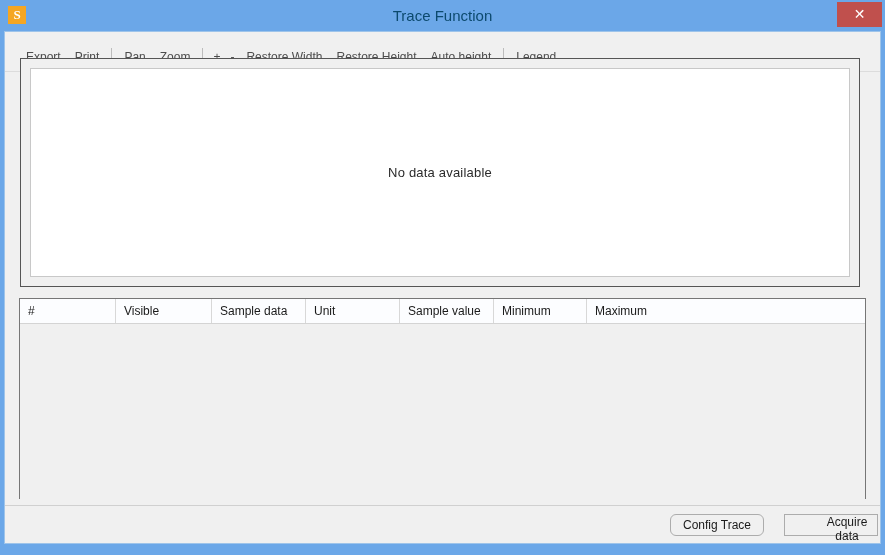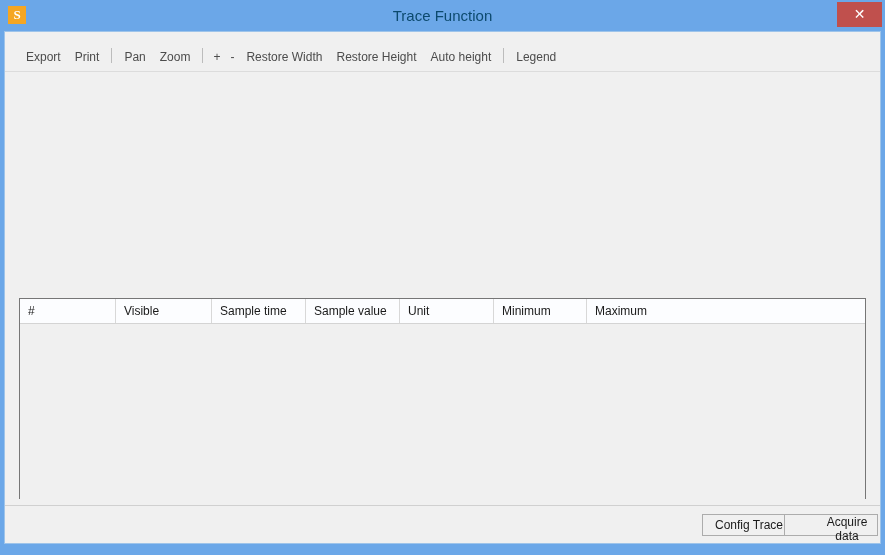--- a/index.html
+++ b/index.html
@@ -190,21 +190,21 @@
     top: 8px;
     height: 22px;
     background: #f0f0f0;
     border: 1px solid #acacac;
     font-size: 12px;
     color: #1a1a1a;
     font-family: "Liberation Sans", sans-serif;
     cursor: pointer;
     padding: 0;
   }
-  #btn-config { right: 84px; width: 94px; }
+  #btn-config { right: 116px; width: 94px; border-radius: 6px; }
   #btn-acquire { right: 2px; width: 94px; padding-left: 32px; }
 </style>
 </head>
 <body>
 
 <div id="window">
 
   <div id="titlebar">
     <div id="app-icon">S</div>
     <div id="title-text">Trace Function</div>
@@ -222,28 +222,33 @@
       <div class="tb-sep"></div>
       <div class="tb-item small">+</div>
       <div class="tb-item small">-</div>
       <div class="tb-item">Restore Width</div>
       <div class="tb-item">Restore Height</div>
       <div class="tb-item">Auto height</div>
       <div class="tb-sep"></div>
       <div class="tb-item">Legend</div>
     </div>
 
+    <div id="chart-panel">
+      <div id="plot-area">
+        <div id="no-data-text">No data available</div>
+      </div>
+    </div>
 
     <div id="table-panel">
       <div id="table-header">
         <div class="th" style="width:96px">#</div>
         <div class="th" style="width:96px">Visible</div>
-        <div class="th" style="width:94px">Sample time</div>
+        <div class="th" style="width:94px">Sample data</div>
+        <div class="th" style="width:94px">Unit</div>
         <div class="th" style="width:94px">Sample value</div>
-        <div class="th" style="width:94px">Unit</div>
         <div class="th" style="width:93px">Minimum</div>
         <div class="th" style="width:92px">Maximum</div>
       </div>
       <div id="table-body"></div>
     </div>
 
     <div id="footer-sep"></div>
     <div id="footer">
       <button class="footer-btn" id="btn-config">Config Trace</button>
       <button class="footer-btn" id="btn-acquire">Acquire data</button>

